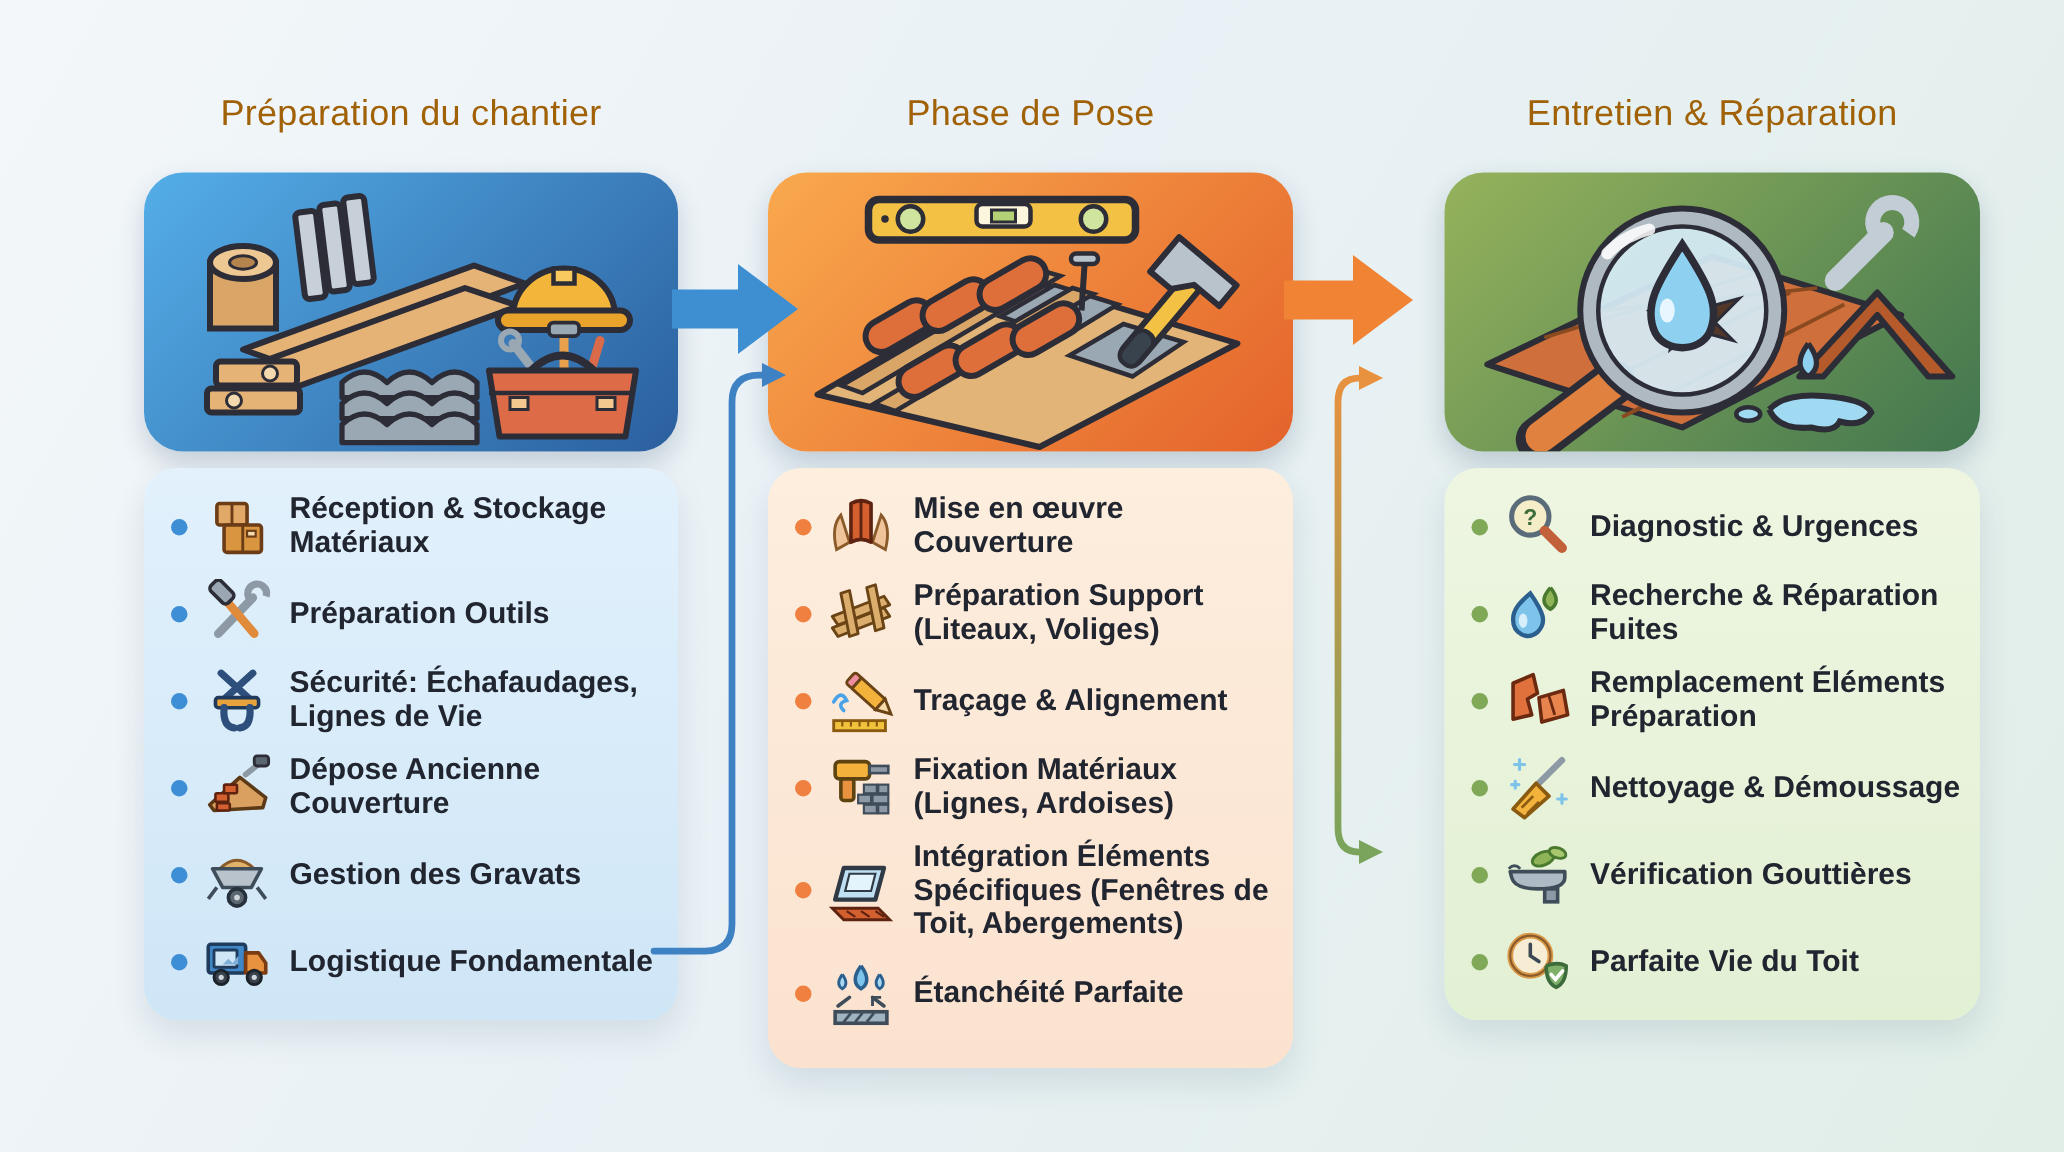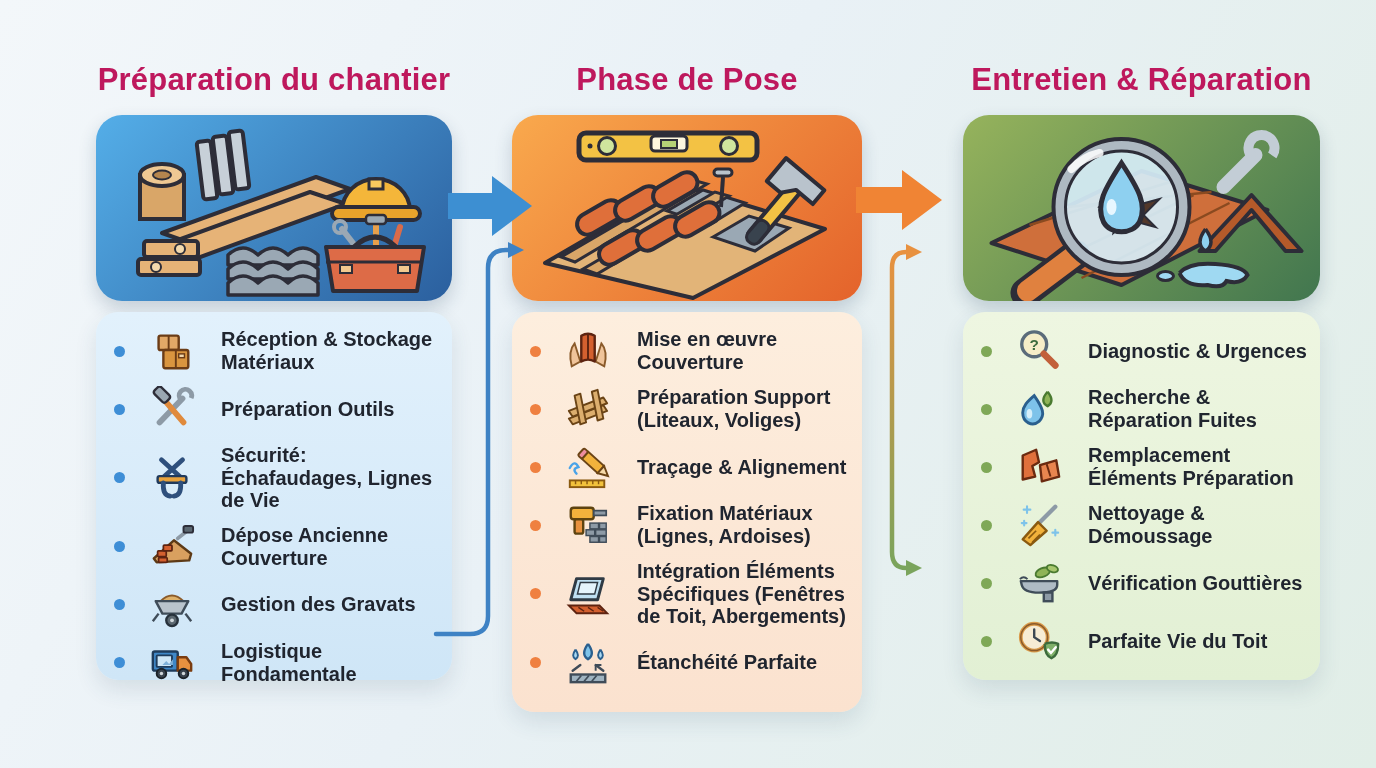--- a/index.html
+++ b/index.html
@@ -8,41 +8,41 @@
     font-family:"Liberation Sans","DejaVu Sans",sans-serif;
     background:linear-gradient(120deg,#f3f7fa 0%,#e9f1f6 45%,#e1eee7 100%);
   }
   .canvas{position:relative;width:1376px;height:768px;}
   .column{position:absolute;top:0;height:768px;}
   .col-0{left:96px;width:356px;}
   .col-1{left:512px;width:350px;}
   .col-2{left:963px;width:357px;}
   .col-title{
     position:absolute;top:62px;left:-30px;right:-30px;
-    text-align:center;font-size:31px;font-weight:bold;color:#be185d;
+    text-align:center;font-size:24px;font-weight:normal;color:#a16207;
     letter-spacing:.2px;margin:0;
   }
   .header-card{
     position:absolute;top:115px;left:0;right:0;height:186px;
     border-radius:26px;overflow:hidden;
     background:linear-gradient(135deg,var(--hdr1),var(--hdr2));
     box-shadow:0 8px 18px rgba(30,60,90,.20);
   }
   .header-card svg.illus{position:absolute;inset:0;width:100%;height:100%;}
   .list-card{
     position:absolute;top:312px;left:0;right:0;
     border-radius:22px;
     background:linear-gradient(180deg,var(--card1),var(--card2));
     box-shadow:0 10px 22px rgba(40,70,100,.12);
     padding:16px 12px 8px 18px;box-sizing:border-box;
   }
   .col-0 .list-card{height:368px;}
   .col-1 .list-card{height:400px;}
   .col-2 .list-card{height:368px;}
-  .item{display:flex;align-items:center;min-height:46px;margin-bottom:12px;gap:14px;}
+  .item{display:flex;align-items:center;min-height:46px;margin-bottom:12px;}
   .dot{width:11px;height:11px;border-radius:50%;background:var(--accent);flex:0 0 11px;margin-right:10px;}
   .item-icon{width:46px;height:46px;flex:0 0 46px;margin-right:12px;}
   .item-icon svg{width:46px;height:46px;display:block;}
   .item-label{flex:1;font-size:20px;font-weight:bold;color:#20252f;line-height:1.13;}
   .flow-arrow,.connector{position:absolute;}
 </style>
 </head>
 <body>
 
 <div class="canvas">

